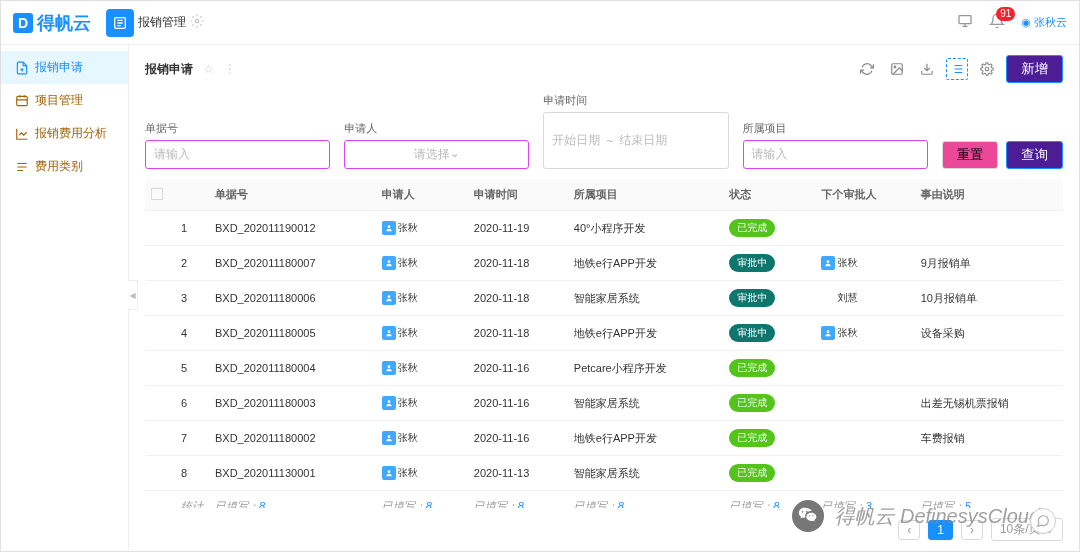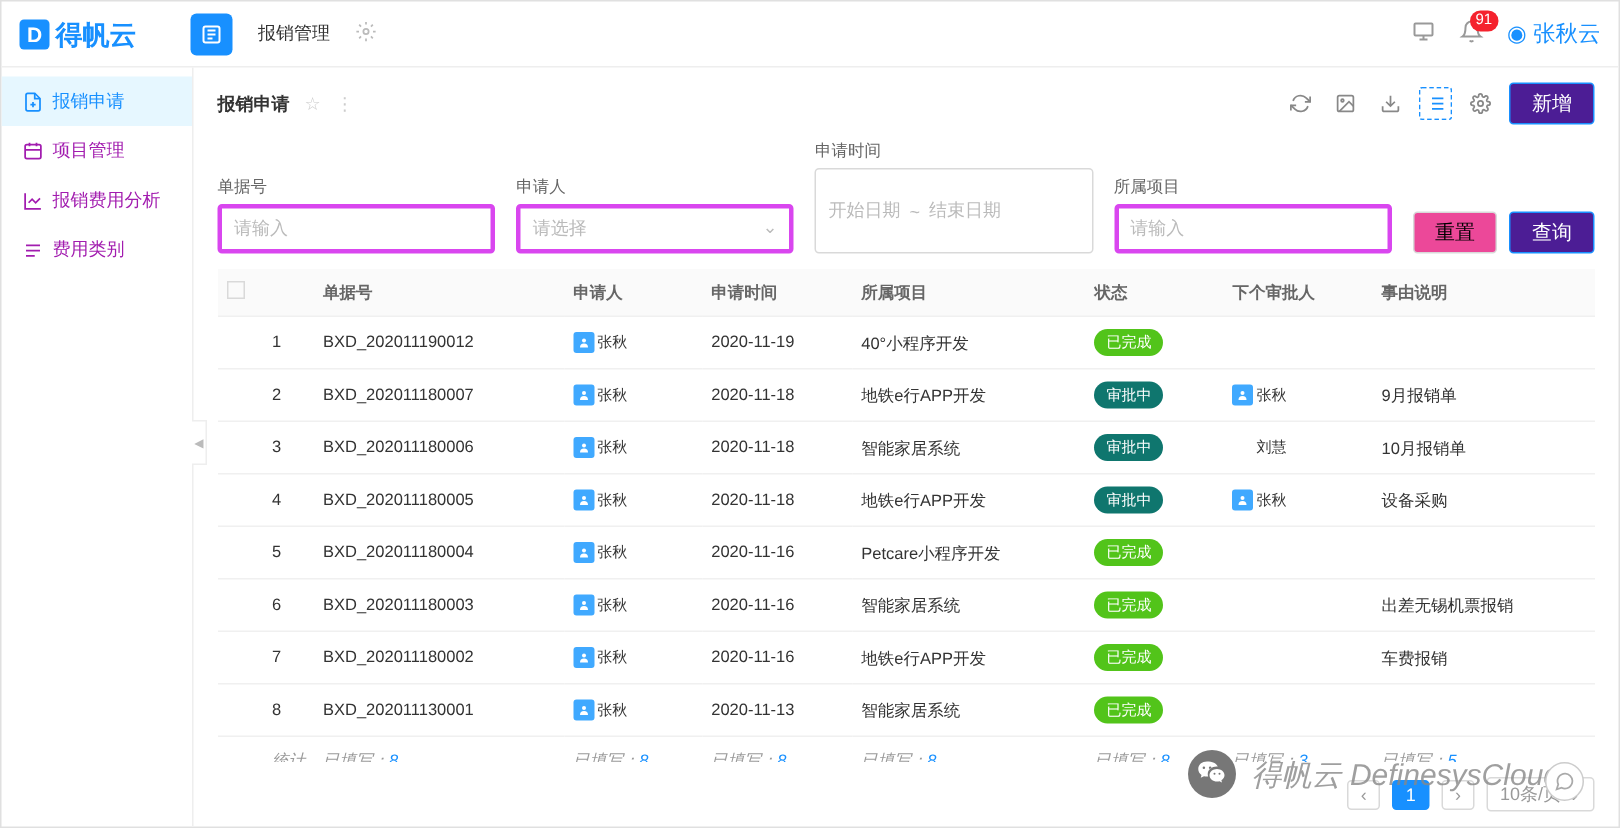--- a/index.html
+++ b/index.html
@@ -1,41 +1,41 @@
 <!DOCTYPE html>
 <html><head>
 <meta charset="utf-8">
 <style>
 *{box-sizing:border-box;margin:0;padding:0;font-family:-apple-system,"Microsoft YaHei",sans-serif}
 body{background:#fff;color:#333;font-size:12px;width:1080px;height:552px;overflow:hidden;border:1px solid #e0e0e0}
 .topbar{height:44px;display:flex;align-items:center;border-bottom:1px solid #eee;padding:0 12px}
 .logo{display:flex;align-items:center;gap:4px;font-size:18px;font-weight:bold;color:#1890ff}
 .logo-icon{width:20px;height:20px;background:#1890ff;border-radius:3px;display:flex;align-items:center;justify-content:center;color:#fff;font-size:14px}
-.app-switch{margin-left:36px;display:flex;align-items:center;gap:17px}
+.app-switch{margin-left:15px;display:flex;align-items:center;gap:4px}
 .app-icon{width:28px;height:28px;background:#1890ff;border-radius:4px;display:flex;align-items:center;justify-content:center;color:#fff}
 .topbar-right{margin-left:auto;display:flex;align-items:center;gap:16px;color:#999}
 .badge{position:relative}
 .badge::after{content:attr(data-count);position:absolute;top:-6px;right:-10px;background:#f5222d;color:#fff;border-radius:8px;padding:0 4px;font-size:10px;line-height:14px}
 .shell{display:flex;height:calc(100% - 44px)}
 .sidebar{width:128px;border-right:1px solid #eee;padding-top:6px;flex-shrink:0}
-.side-item{display:flex;align-items:center;gap:6px;padding:8px 14px;color:#a21caf;cursor:pointer;font-size:12px}
+.side-item{display:flex;align-items:center;gap:6px;padding:8px 14px;color:#a16207;cursor:pointer;font-size:12px}
 .side-item.active{color:#1890ff;background:#e6f7ff}
 .side-icon{width:14px;height:14px;display:inline-block}
 .main{flex:1;padding:0;overflow:hidden;display:flex;flex-direction:column}
 .page-head{display:flex;align-items:center;padding:10px 16px;gap:10px}
 .page-title{font-weight:600;font-size:12px}
 .head-actions{margin-left:auto;display:flex;gap:8px;align-items:center;color:#888}
 .icon-btn{width:22px;height:22px;border:1px solid transparent;display:flex;align-items:center;justify-content:center;cursor:pointer;border-radius:2px}
 .icon-btn.highlight{border:1px dashed #1890ff;color:#1890ff}
 .btn{padding:4px 14px;border-radius:3px;cursor:pointer;border:1px solid #d9d9d9;background:#ec4899}
 .btn.primary{background:#4c1d95;color:#fff;border-color:#1890ff}
 .filters{display:flex;gap:14px;padding:0 16px 10px;align-items:flex-end}
 .filter{display:flex;flex-direction:column;gap:4px;flex:1}
 .filter label{font-size:11px;color:#666}
-.input{border:3px solid #d946ef;border-radius:3px;padding:5px 8px;font-size:12px;color:#bbb;background:#fff;width:100%}
+.input{border:1px solid #d946ef;border-radius:3px;padding:5px 8px;font-size:12px;color:#bbb;background:#fff;width:100%}
 .date-range{display:flex;align-items:center;gap:6px}
 .filter-btns{display:flex;gap:8px}
 .table-wrap{padding:0 16px;flex:1;overflow:auto}
 table{width:100%;border-collapse:collapse;font-size:11px}
 th,td{text-align:left;padding:8px 6px;border-bottom:1px solid #f0f0f0;white-space:nowrap}
 th{color:#666;font-weight:600;background:#fafafa}
 .checkbox{width:12px;height:12px;border:1px solid #d9d9d9;display:inline-block}
 .tag{display:inline-flex;align-items:flex-start;gap:2px;font-size:10px}
 .tag .av{width:14px;height:14px;border-radius:2px;display:inline-flex;align-items:center;justify-content:center;color:#fff;font-size:8px}
 .av.blue{background:#40a9ff}
@@ -77,21 +77,21 @@
     </span>
   </div>
   <div class="topbar-right">
     <span><svg width="16" height="16" viewBox="0 0 24 24" fill="none" stroke="currentColor" stroke-width="2">
           <rect x="3" y="4" width="18" height="12" rx="1"></rect>
           <path d="M8 20h8M12 16v4"></path>
         </svg></span>
     <span class="badge" data-count="91"><svg width="16" height="16" viewBox="0 0 24 24" fill="none" stroke="currentColor" stroke-width="2">
           <path d="M18 8a6 6 0 10-12 0c0 7-3 9-3 9h18s-3-2-3-9M13.7 21a2 2 0 01-3.4 0"></path>
         </svg></span>
-    <span style="color:#1890ff;font-size:15px">◉ 张秋云</span>
+    <span style="color:#1890ff;font-size:11px">◉ 张秋云</span>
   </div>
 </div>
 
 <div class="shell">
   <div class="sidebar" id="sidebar">
       <div class="side-item active">
         <span class="side-icon"><svg width="14" height="14" viewBox="0 0 24 24" fill="none" stroke="currentColor" stroke-width="2">
             <path d="M14 2H6a2 2 0 00-2 2v16a2 2 0 002 2h12a2 2 0 002-2V8z"></path>
             <path d="M14 2v6h6M12 18v-6M9 15h6"></path>
           </svg></span>
@@ -157,21 +157,21 @@
       </div>
     </div>
 
     <div class="filters">
       <div class="filter">
         <label>单据号</label>
         <div class="input">请输入</div>
       </div>
       <div class="filter">
         <label>申请人</label>
-        <div class="input" style="display:flex;justify-content:space-between">
+        <div class="input" style="display:flex;justify-content:center">
             <span>请选择</span>
             <span>⌄</span>
           </div>
       </div>
       <div class="filter">
         <label>申请时间</label>
         <div class="date-range" style="border:1px solid #d9d9d9;border-radius:3px;padding:19px 8px">
           <span class="" style="color:#bbb">开始日期</span>
           <span style="color:#bbb">~</span>
           <span class="" style="color:#bbb">结束日期</span>

